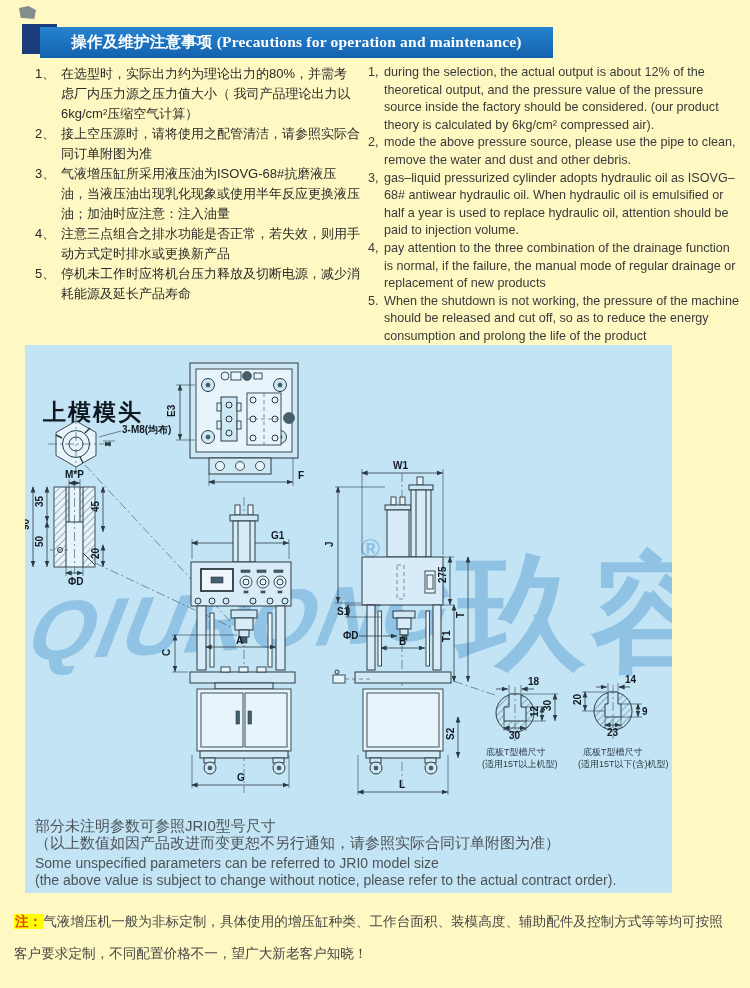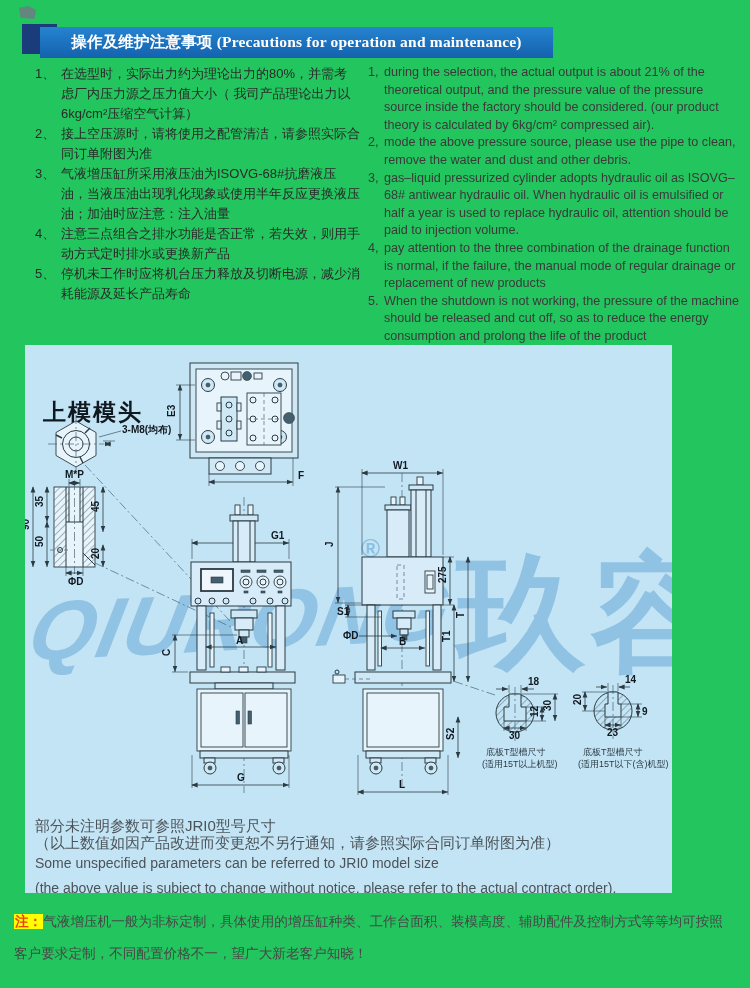--- a/index.html
+++ b/index.html
@@ -1,16 +1,16 @@
 <!DOCTYPE html>
 <html><head>
 <meta charset="utf-8">
 <style>
   html,body{margin:0;padding:0;background:#ffffff;}
-  .page{position:relative;width:750px;height:988px;background:#22c55e;overflow:hidden;
+  .page{position:relative;width:750px;height:988px;background:#fef9c3;overflow:hidden;
         font-family:"Liberation Sans","DejaVu Sans",sans-serif;color:#222;}
 
   
   .corner-mark{position:absolute;left:19px;top:6px;width:17px;height:13px;background:#6e7a84;
                clip-path:polygon(0 15%,55% 0,100% 30%,90% 100%,10% 90%);opacity:.85;}
 
   
   .hdr{position:absolute;left:0;top:0;width:750px;height:60px;}
   .hdr-square{position:absolute;left:22px;top:24px;width:35px;height:30px;background:#1b3c7a;}
   .hdr-banner{position:absolute;left:40px;top:27px;width:513px;height:31px;
@@ -94,21 +94,21 @@
           <span class="t">注意三点组合之排水功能是否正常，若失效，则用手动方式定时排水或更换新产品</span>
         </div>
       <div class="item">
           <span class="n">5、</span>
           <span class="t">停机未工作时应将机台压力释放及切断电源，减少消耗能源及延长产品寿命</span>
         </div>
     </div>
     <div class="col-en">
       <div class="item">
           <span class="n">1,</span>
-          <span class="t">during the selection, the actual output is about 21% of the theoretical output, and the pressure value of the pressure source inside the factory should be considered. (our product theory is calculated by 6kg/cm² compressed air).</span>
+          <span class="t">during the selection, the actual output is about 12% of the theoretical output, and the pressure value of the pressure source inside the factory should be considered. (our product theory is calculated by 6kg/cm² compressed air).</span>
         </div>
       <div class="item">
           <span class="n">2,</span>
           <span class="t">mode the above pressure source, please use the pipe to clean, remove the water and dust and other debris.</span>
         </div>
       <div class="item">
           <span class="n">3,</span>
           <span class="t">gas–liquid pressurized cylinder adopts hydraulic oil as ISOVG–68# antiwear hydraulic oil. When hydraulic oil is emulsified or half a year is used to replace hydraulic oil, attention should be paid to injection volume.</span>
         </div>
       <div class="item">
@@ -457,21 +457,21 @@
         <text class="dt" x="582" y="391">23</text>
         <text class="cap" x="558" y="410">底板T型槽尺寸</text>
         <text class="cap" x="553" y="422">(适用15T以下(含)机型)</text>
       </g>
     </svg>
 
     <div class="box-notes">
       <div class="zh">部分未注明参数可参照JRI0型号尺寸</div>
       <div class="zh">（以上数值如因产品改进而变更恕不另行通知，请参照实际合同订单附图为准）</div>
       <div class="en">Some unspecified parameters can be referred to JRI0 model size</div>
-      <div class="en" style="margin-top:8px;">(the above value is subject to change without notice, please refer to the actual contract order).</div>
+      <div class="en" style="margin-top:0;">(the above value is subject to change without notice, please refer to the actual contract order).</div>
     </div>
   </div>
 
   <div class="footnote">
     <p><span class="zhu">注：</span><span>气液增压机一般为非标定制，具体使用的增压缸种类、工作台面积、装模高度、辅助配件及控制方式等等均可按照客户要求定制，不同配置价格不一，望广大新老客户知晓！</span></p>
   </div>
 
 </div>
 
 </body></html>

